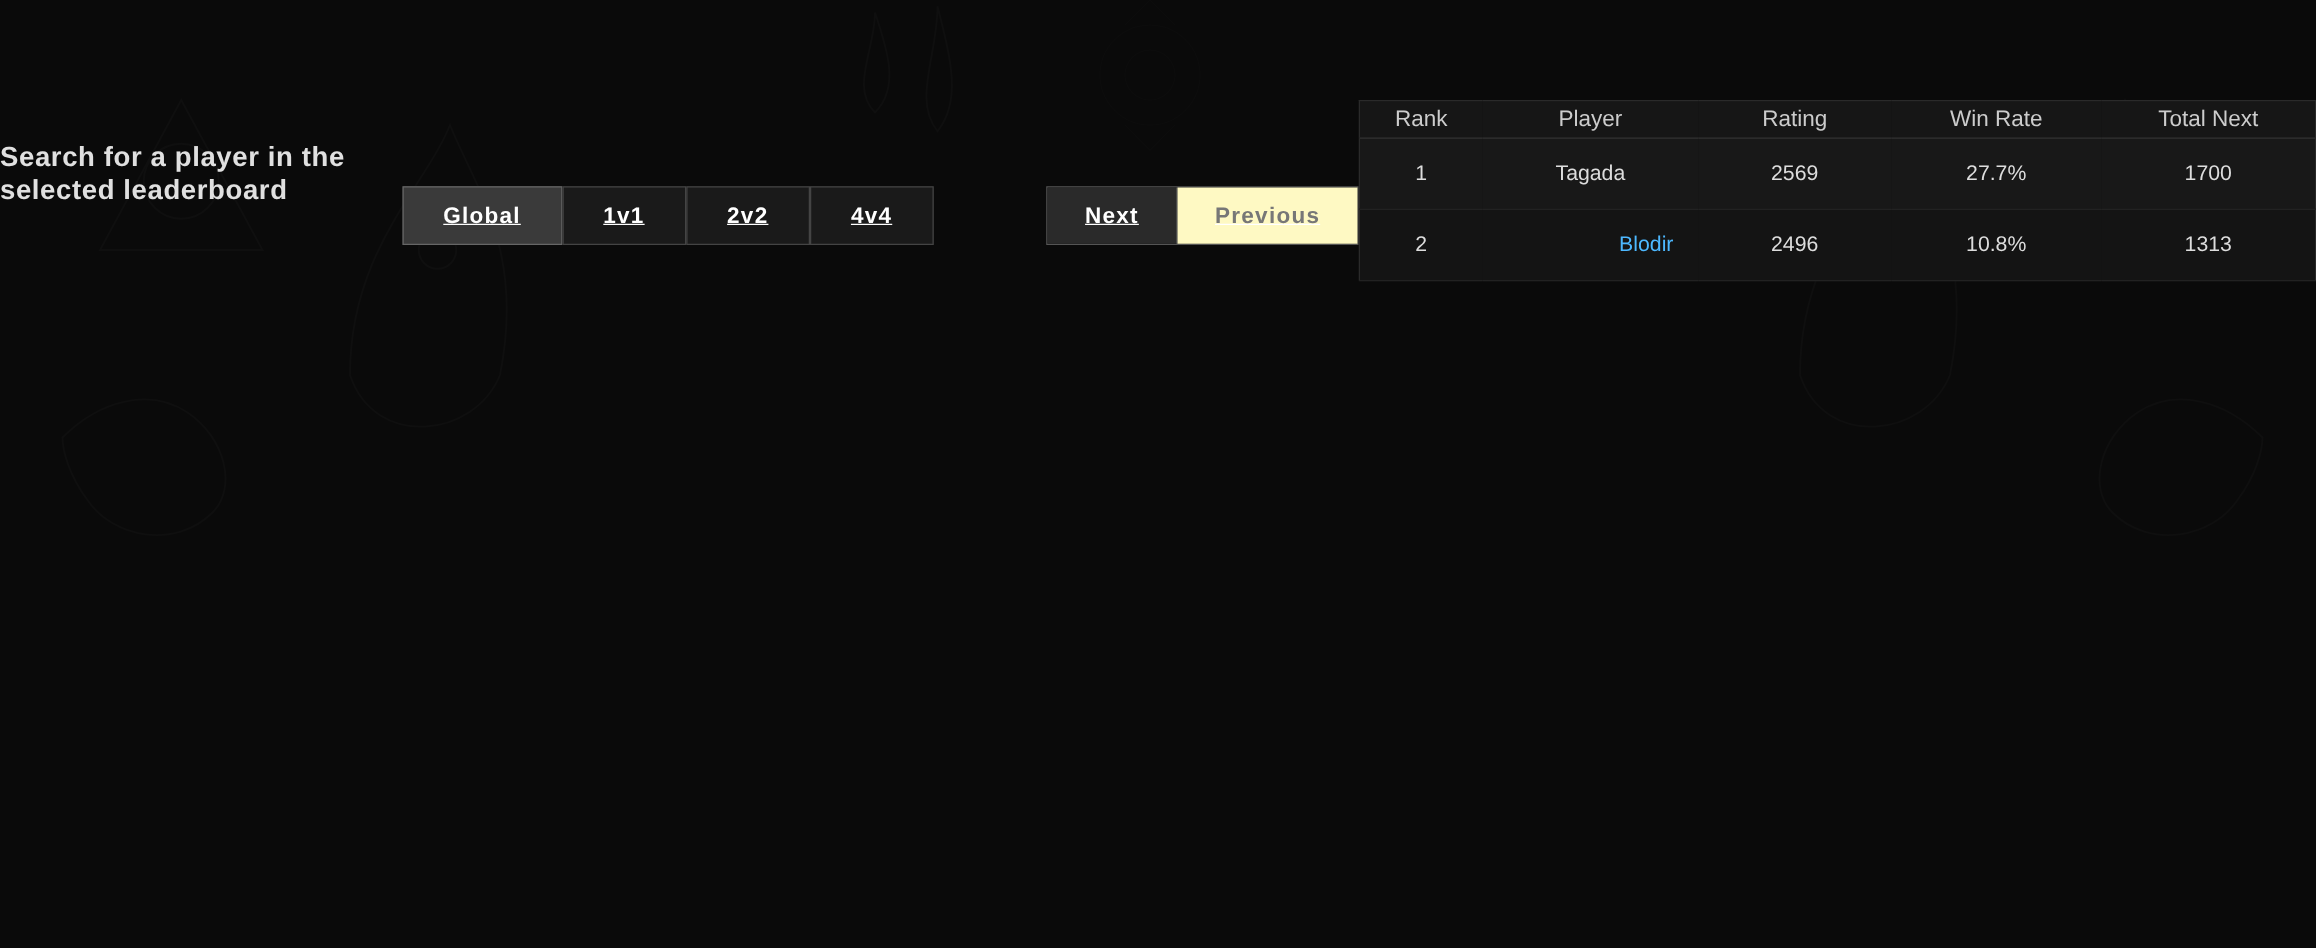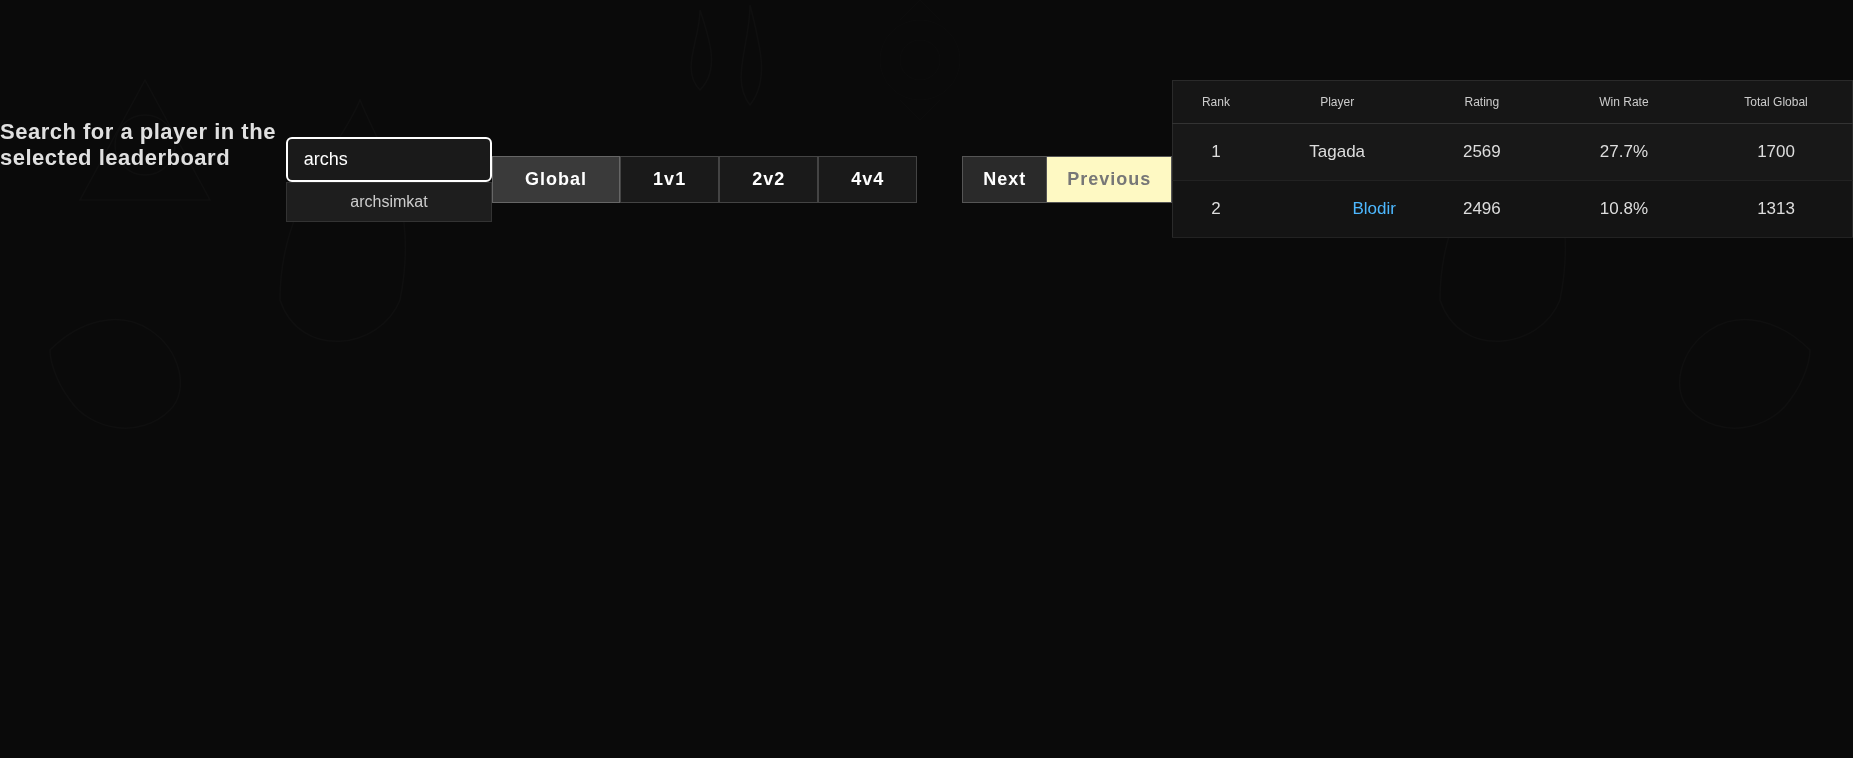--- a/index.html
+++ b/index.html
@@ -86,20 +86,21 @@
       text-align: center;
     }
 
     .controls-row {
       display: flex;
       align-items: flex-start;
       width: 1220px;
       margin-top: 60px;
       margin-bottom: 20px;
       justify-content: space-between;
+      text-decoration: underline;
     }
 
     .tab-group {
       display: flex;
       align-items: center;
     }
 
     .tab-btn {
       padding: 12px 32px;
       font-size: 18px;
@@ -117,21 +118,21 @@
       border-color: #666;
     }
 
     .nav-group {
       display: flex;
       align-items: center;
       border: 1px solid #555;
     }
 
     .nav-btn {
-      padding: 12px 20px;
+      padding: 12px 30px;
       font-size: 18px;
       font-weight: bold;
       border: none;
       cursor: pointer;
       letter-spacing: 1px;
     }
 
     .nav-btn.next {
       background-color: #2a2a2a;
       color: #ffffff;
@@ -149,22 +150,22 @@
       background-color: #111111;
       border: 1px solid #2a2a2a;
     }
 
     .leaderboard-table thead tr {
       background-color: #161616;
       border-bottom: 1px solid #333;
     }
 
     .leaderboard-table th {
-      padding: 14px 20px;
-      font-size: 12px;
+      padding: 4px 20px;
+      font-size: 18px;
       font-weight: 500;
       color: #cccccc;
       text-align: left;
     }
 
     .leaderboard-table th.center {
       text-align: center;
     }
 
     .leaderboard-table tbody tr {
@@ -235,26 +236,20 @@
       <path d="M900,20 L920,0 L940,20"></path>
       <path d="M900,100 L920,120 L940,100"></path>
     </g>
   </svg>
 </div>
 
 <div class="main-content">
 
   <h2 class="search-title">Search for a player in the selected leaderboard</h2>
 
-  <div class="search-container">
-    <input class="search-input" type="text" value="archs" placeholder="" style="">
-    <div class="autocomplete-dropdown">
-      <div class="autocomplete-item">archsimkat</div>
-    </div>
-  </div>
 
   <div class="controls-row">
 
     <div class="tab-group">
       <button class="tab-btn active">Global</button>
       <button class="tab-btn">1v1</button>
       <button class="tab-btn">2v2</button>
       <button class="tab-btn">4v4</button>
     </div>
 
@@ -265,21 +260,21 @@
 
   </div>
 
   <table class="leaderboard-table">
     <thead>
       <tr>
         <th class="col-rank center">Rank</th>
         <th class="col-player center">Player</th>
         <th class="col-rating center">Rating</th>
         <th class="col-winrate center">Win Rate</th>
-        <th class="col-totalgames center">Total Global</th>
+        <th class="col-totalgames center">Total Next</th>
       </tr>
     </thead>
     <tbody id="leaderboard-body">
     <tr>
           <td class="rank-col">1</td>
           <td class="">Tagada</td>
           <td>2569</td>
           <td>27.7%</td>
           <td>1700</td>
         </tr>

